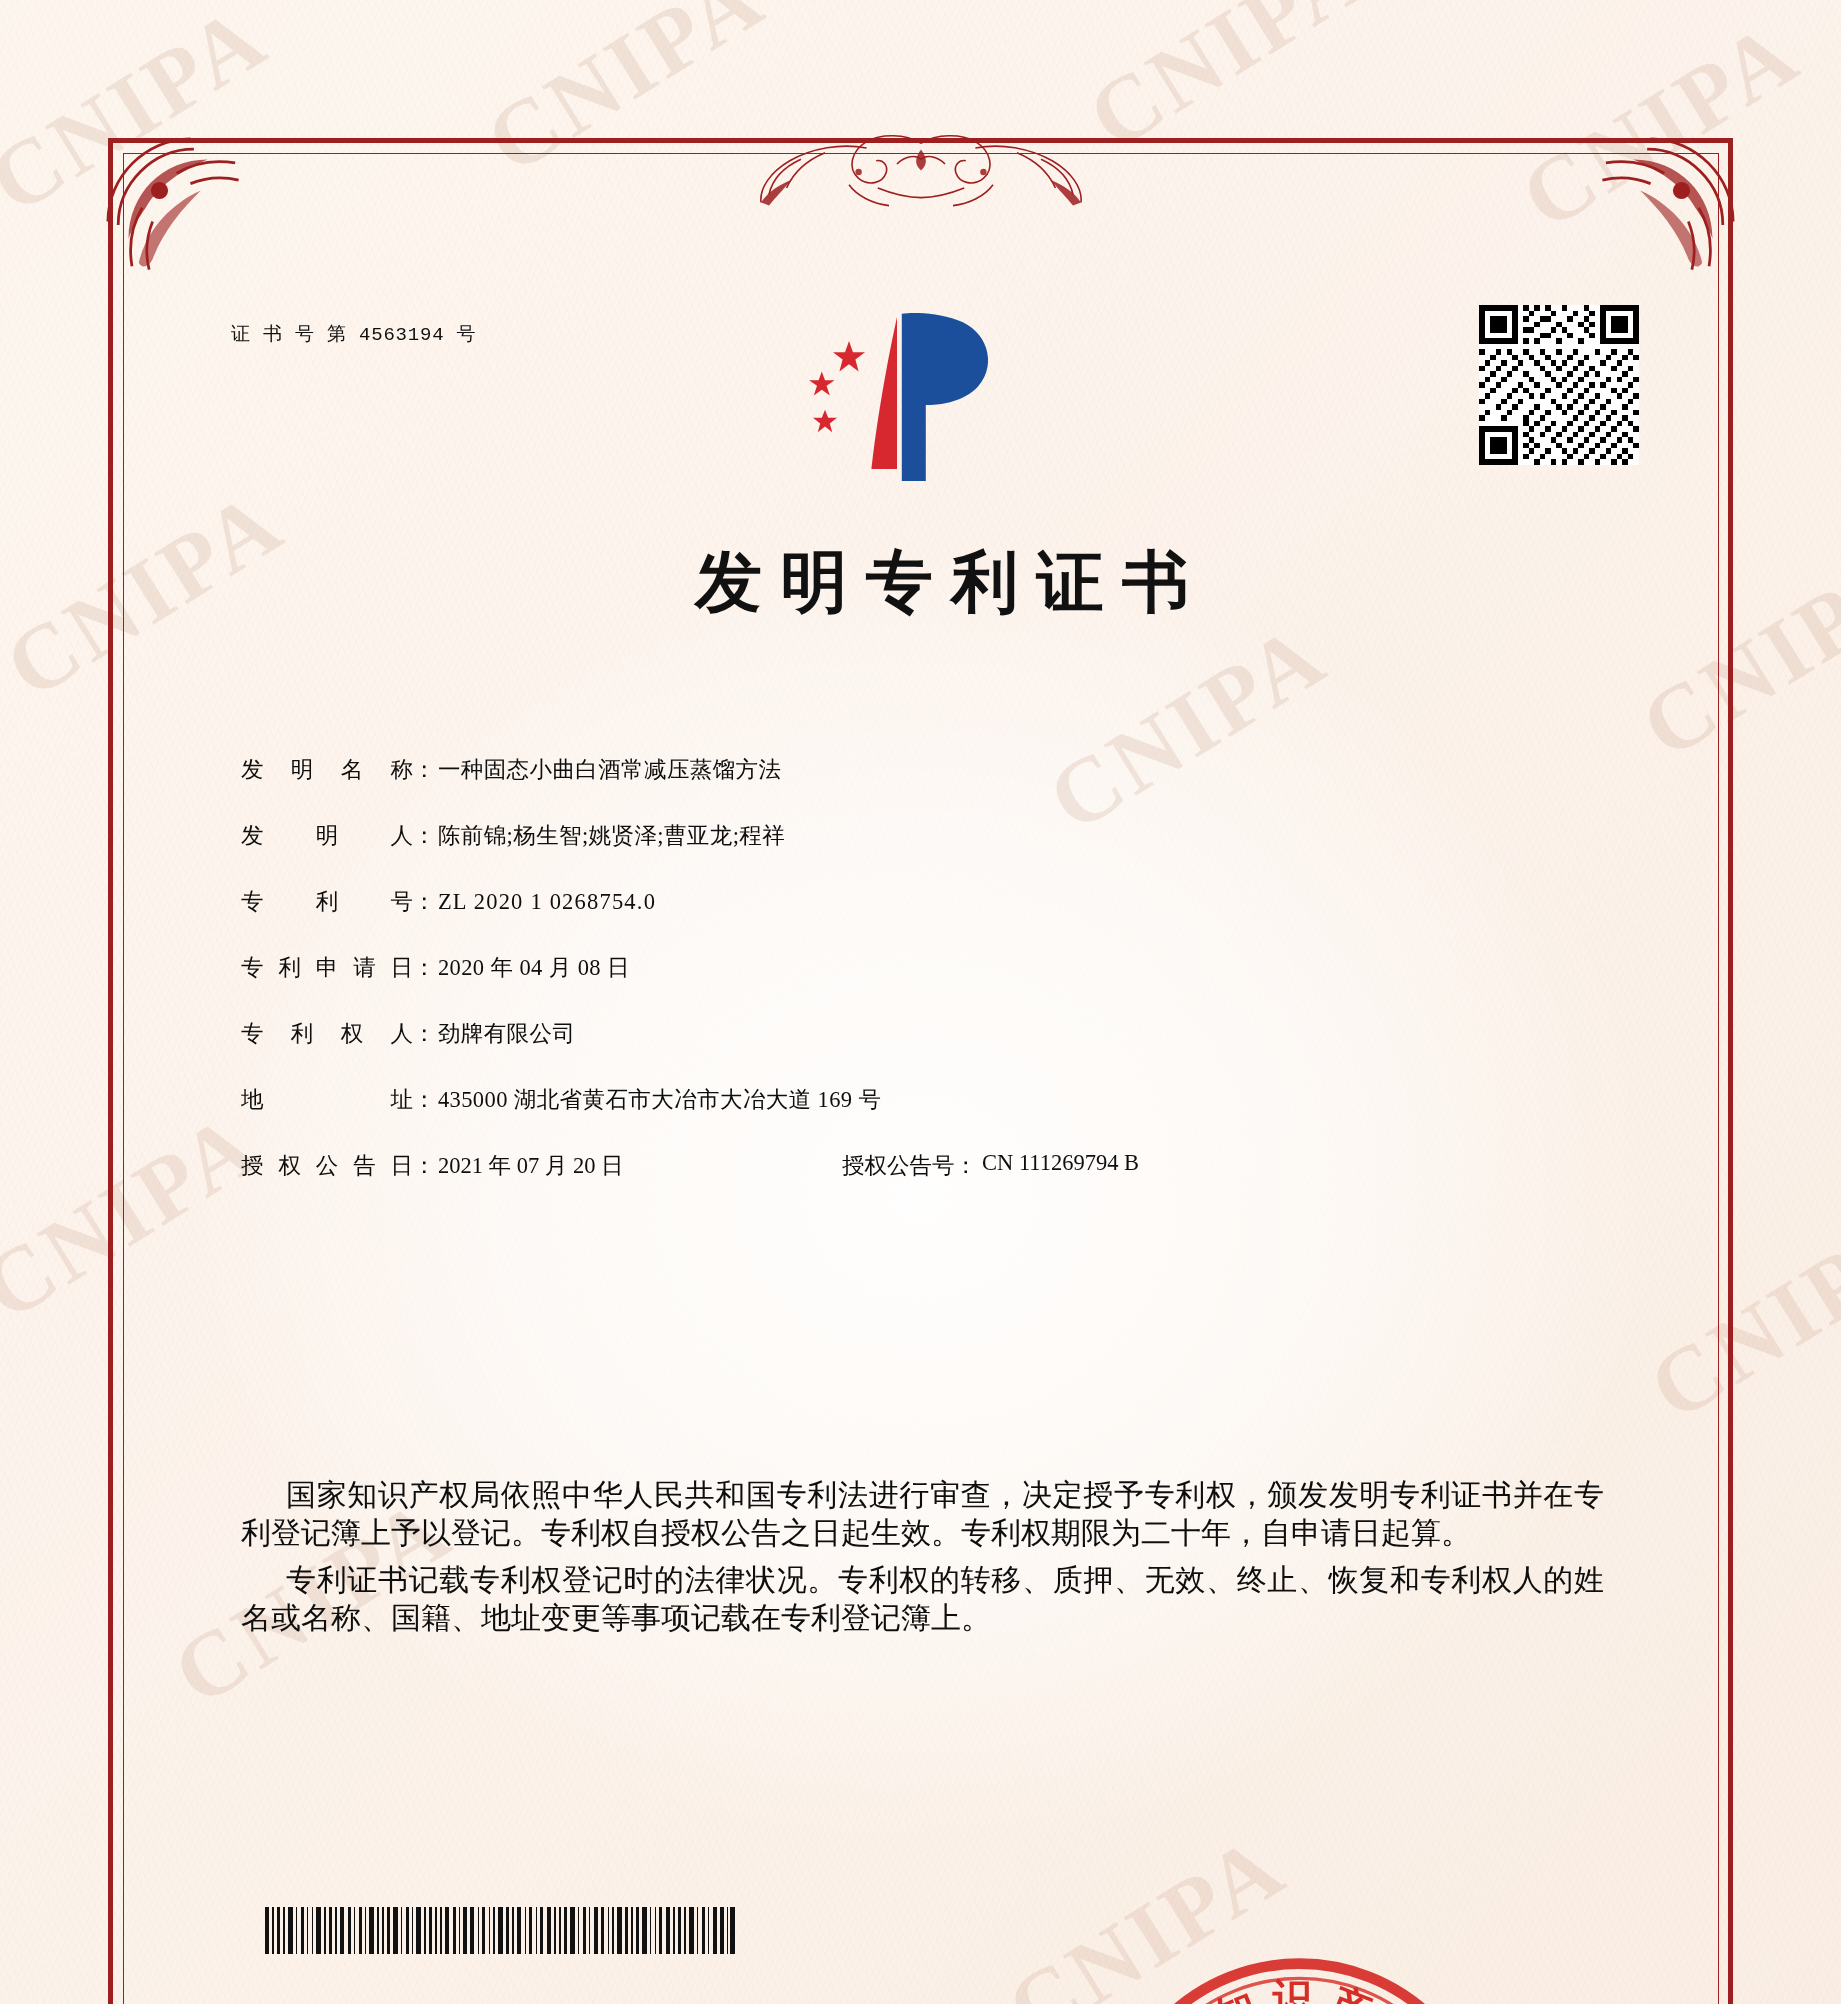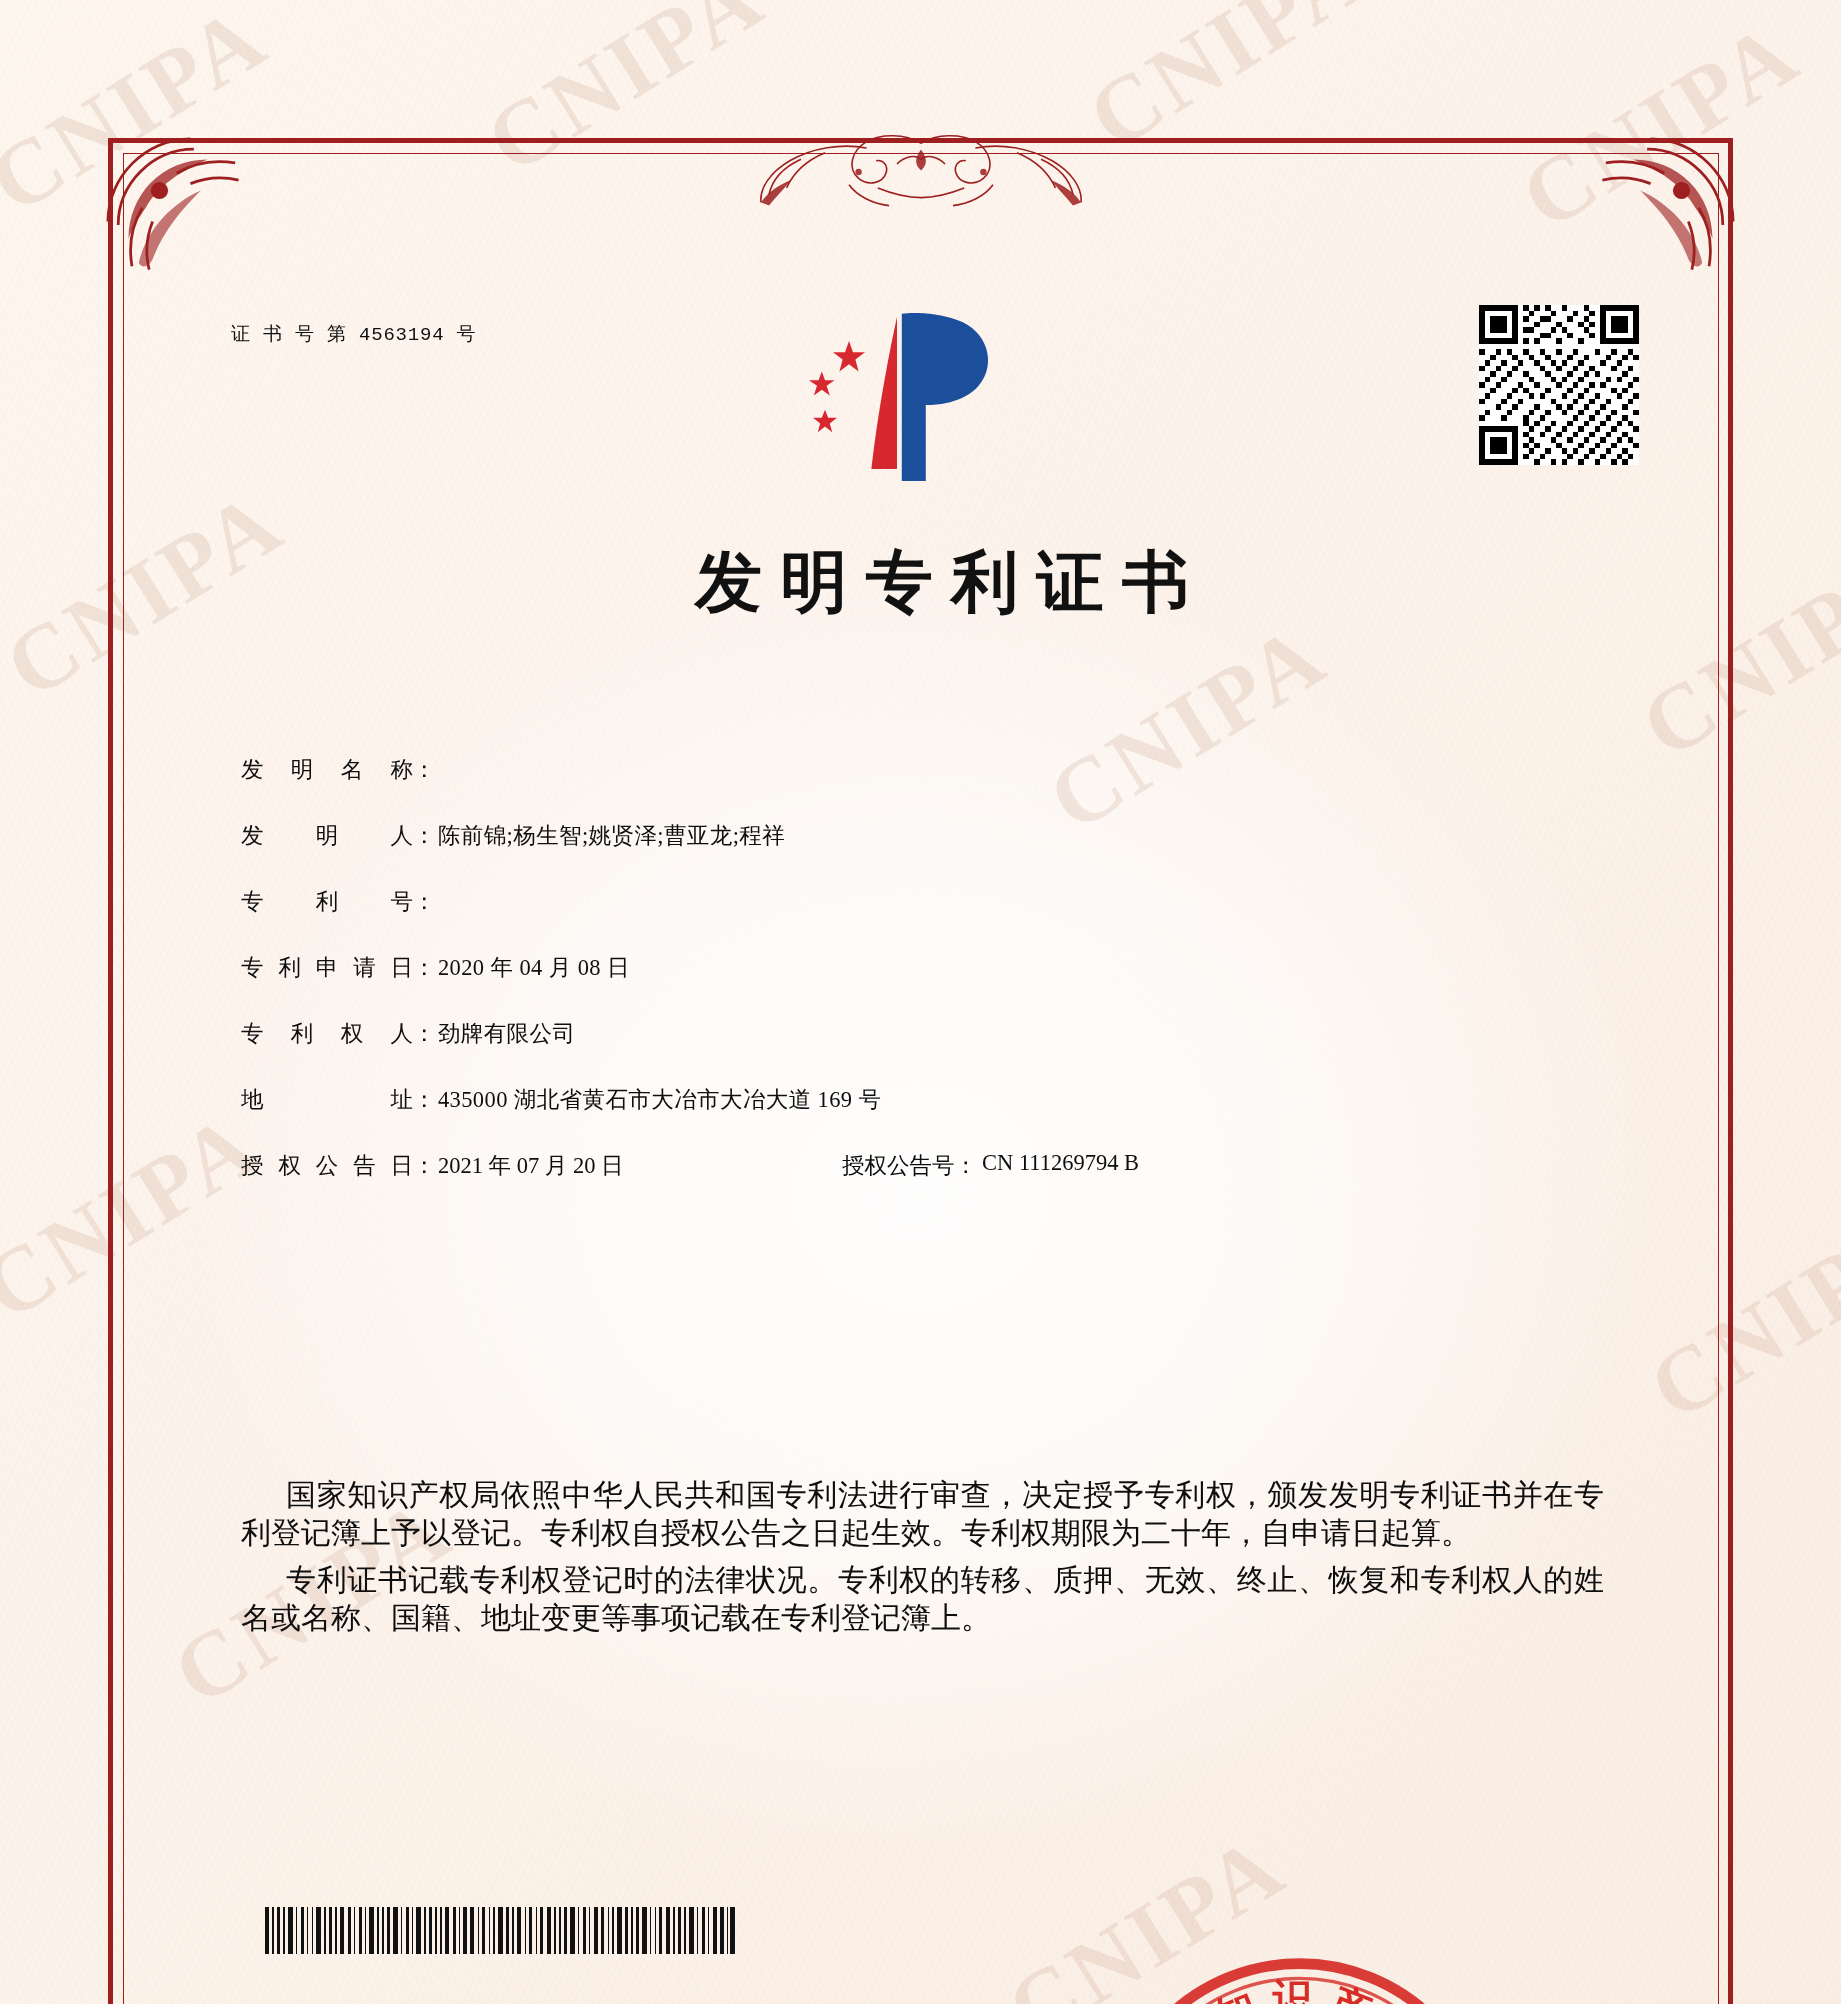--- a/index.html
+++ b/index.html
@@ -550,39 +550,41 @@
   <div class="fields">
 
     <div class="field-row">
       <span class="field-label">
         <span>发</span>
         <span>明</span>
         <span>名</span>
         <span>称</span>
       </span>
       <span class="field-colon">：</span>
+      <span class="field-value">一种固态小曲白酒常减压蒸馏方法</span>
     </div>
 
     <div class="field-row">
       <span class="field-label">
         <span>发</span>
         <span>明</span>
         <span>人</span>
       </span>
       <span class="field-colon">：</span>
       <span class="field-value">陈前锦;杨生智;姚贤泽;曹亚龙;程祥</span>
     </div>
 
     <div class="field-row">
       <span class="field-label">
         <span>专</span>
         <span>利</span>
         <span>号</span>
       </span>
       <span class="field-colon">：</span>
+      <span class="field-value mono">ZL 2020 1 0268754.0</span>
     </div>
 
     <div class="field-row">
       <span class="field-label">
         <span>专</span>
         <span>利</span>
         <span>申</span>
         <span>请</span>
         <span>日</span>
       </span>

